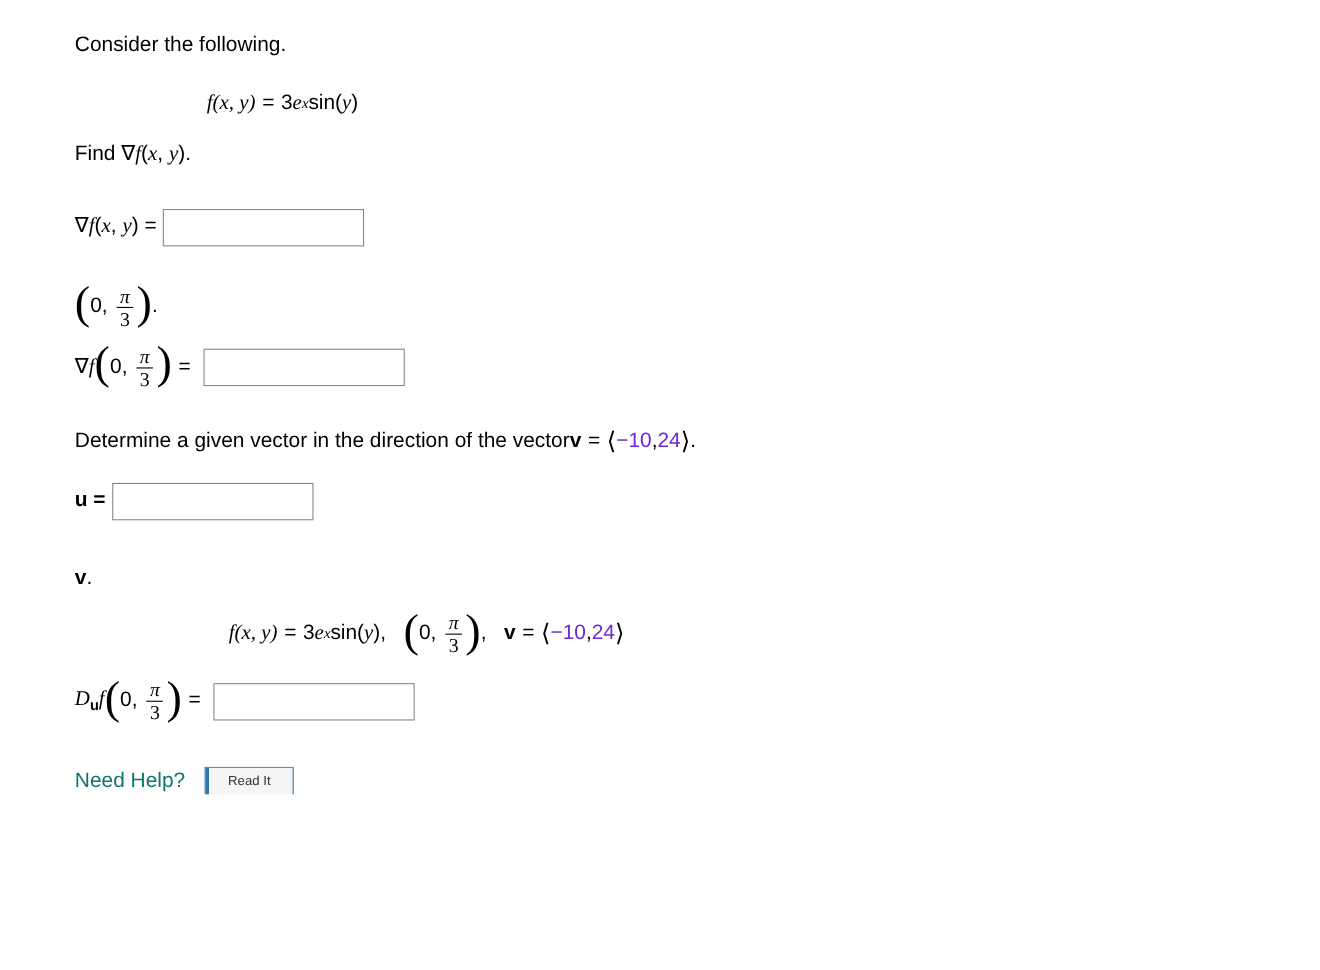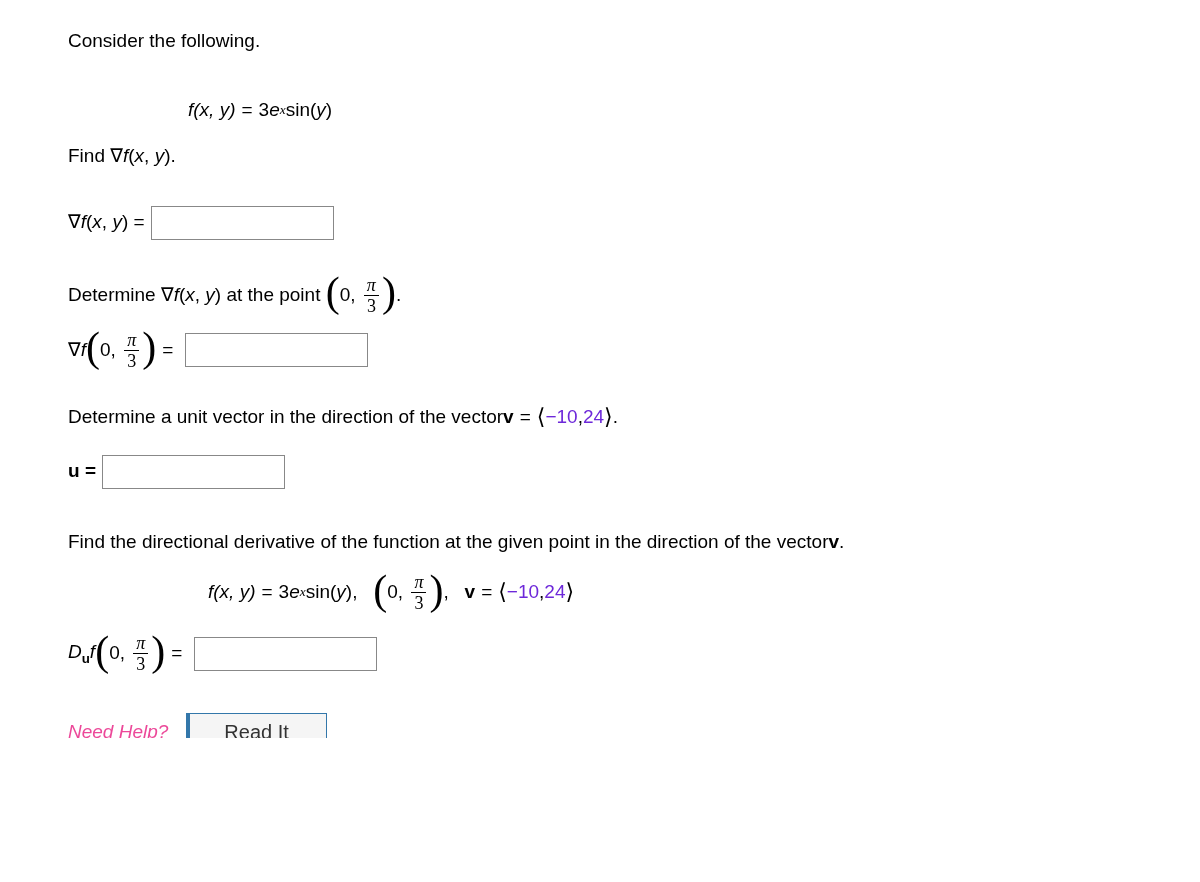--- a/index.html
+++ b/index.html
@@ -6,39 +6,39 @@
       font-family: Verdana, Geneva, sans-serif;
       font-size: 19px;
       color: #000;
       background: #fff;
       margin: 0;
       padding: 28px 68px;
       line-height: 1.4;
     }
     .math-italic {
       font-style: italic;
-      font-family: Liberation Sans, sans-serif;
+      font-family: Liberation Serif, serif;
     }
     .sup {
       vertical-align: super;
       font-size: 0.7em;
       font-style: italic;
       font-family: 'Times New Roman', Times, serif;
     }
     .answer-box {
       display: inline-block;
       border: 1px solid #888;
       height: 30px;
       min-width: 165px;
       vertical-align: middle;
       margin-left: 6px;
       background: #fff;
     }
     .row {
-      margin-bottom: 42px;
+      margin-bottom: 26px;
       display: flex;
       align-items: center;
       flex-wrap: wrap;
     }
     .row.indented {
       padding-left: 120px;
     }
     .frac {
       display: inline-flex;
       flex-direction: column;
@@ -74,31 +74,30 @@
       font-weight: bold;
     }
     .angle {
       font-family: 'Times New Roman', Times, serif;
       font-size: 22px;
     }
     .red {
       color: #6d28d9;
     }
     .need-help {
-      color: #ec4899;
+      color: #0f766e;
       font-weight: normal;
       margin-right: 18px;
-      font-style: italic;
     }
     .read-it-btn {
       display: inline-block;
       border: 1.5px solid #3377aa;
       background: #f5f5f5;
-      padding: 4px 37px;
-      font-size: 20px;
+      padding: 4px 20px;
+      font-size: 12px;
       color: #333;
       cursor: pointer;
       position: relative;
       text-align: center;
     }
     .read-it-btn::before {
       content: "";
       position: absolute;
       left: 0;
       top: 0;
@@ -144,21 +143,20 @@
 <div class="row" style="margin-bottom:18px;">
   <span>Find <span class="nabla">∇</span><span class="math-italic">f</span>(<span class="math-italic">x</span>, <span class="math-italic">y</span>).</span>
 </div>
 
 <div class="row" style="margin-bottom:36px;margin-top:36px;">
   <span><span class="nabla">∇</span><span class="math-italic">f</span>(<span class="math-italic">x</span>, <span class="math-italic">y</span>) =</span>
   <input class="answer-box" style="">
 </div>
 
 <div class="row" style="margin-bottom:16px;">
-  <span>Determine <span class="nabla">∇</span><span class="math-italic">f</span>(<span class="math-italic">x</span>, <span class="math-italic">y</span>) at the point&nbsp;</span>
   <span class="paren-wrap">
     <span class="big-paren">(</span>
     <span>0</span>
       <span>,&nbsp;</span>
     <span class="frac">
       <span class="num">π</span>
       <span class="den">3</span>
     </span>
     <span class="big-paren">)</span>
   </span>
@@ -175,38 +173,37 @@
       <span class="num">π</span>
       <span class="den">3</span>
     </span>
     <span class="big-paren">)</span>
   </span>
   <span class="equals-sp">=</span>
   <input class="answer-box" style="">
 </div>
 
 <div class="row" style="margin-bottom:22px;">
-  <span>Determine a unit vector in the direction of the vector </span>
+  <span>Determine a given vector in the direction of the vector </span>
   <span class="bold">v</span>
   <span class="equals-sp">=</span>
   <span class="angle">⟨</span>
     <span class="red">−10</span>
     <span>, </span>
     <span class="red">24</span>
     <span class="angle">⟩</span>
     <span>.</span>
 </div>
 
 <div class="row" style="margin-bottom:40px;">
   <span class="bold">u =</span>
   <input class="answer-box" style="">
 </div>
 
 <div class="row" style="margin-bottom:18px;">
-  <span>Find the directional derivative of the function at the given point in the direction of the vector </span>
   <span class="bold">v</span>
     <span>.</span>
 </div>
 
 <div class="row indented" style="margin-bottom:22px; padding-left:140px;">
   <span class="math-italic">f(x, y)</span>
   <span class="equals-sp">=</span>
   <span>3</span>
     <span class="math-italic">e</span>
     <span class="sup">x</span>

